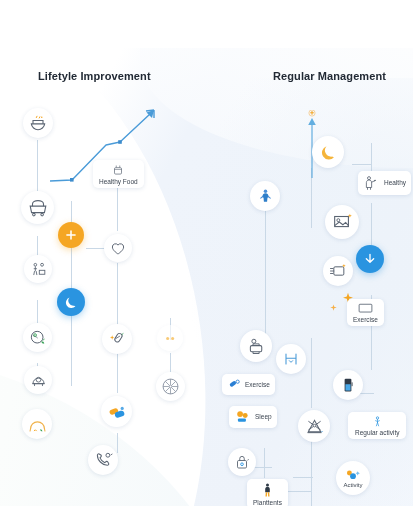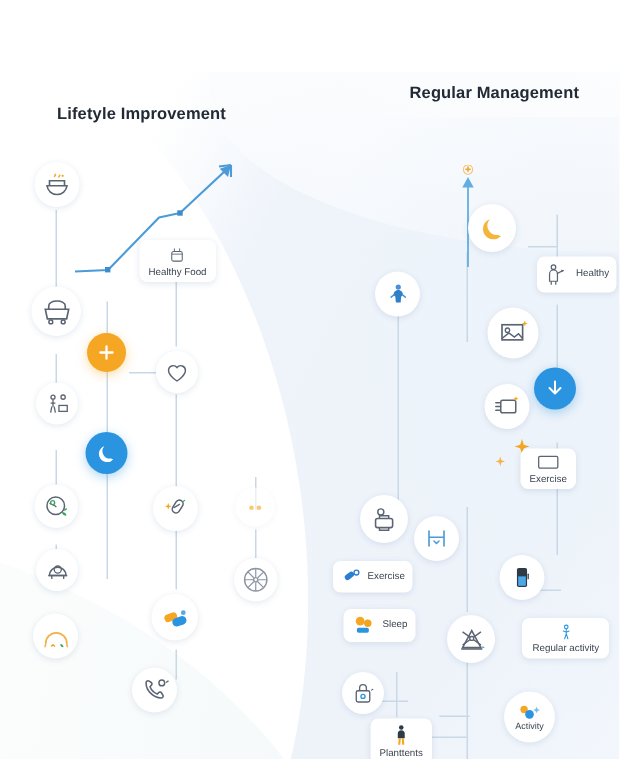--- a/index.html
+++ b/index.html
@@ -38,21 +38,21 @@
     position:absolute;right:0;top:30px;width:240px;height:476px;
     background:radial-gradient(120% 80% at 90% 40%, #edf3fa 0%, rgba(238,243,250,0) 70%);
   }
 
   
   .title{
     position:absolute;font-size:11px;font-weight:bold;color:#222a35;
     letter-spacing:.1px;white-space:nowrap;
   }
   #title-left{left:38px;top:22px;}
-  #title-right{left:273px;top:8px;}
+  #title-right{left:273px;top:22px;}
 
   
   .vline{position:absolute;width:1px;background:#c9d8e6;}
   .hline{position:absolute;height:1px;background:#c9d8e6;}
 
   
   .node{
     position:absolute;border-radius:50%;
     background:#ffffff;
     box-shadow:0 1px 4px rgba(40,80,130,.13);

